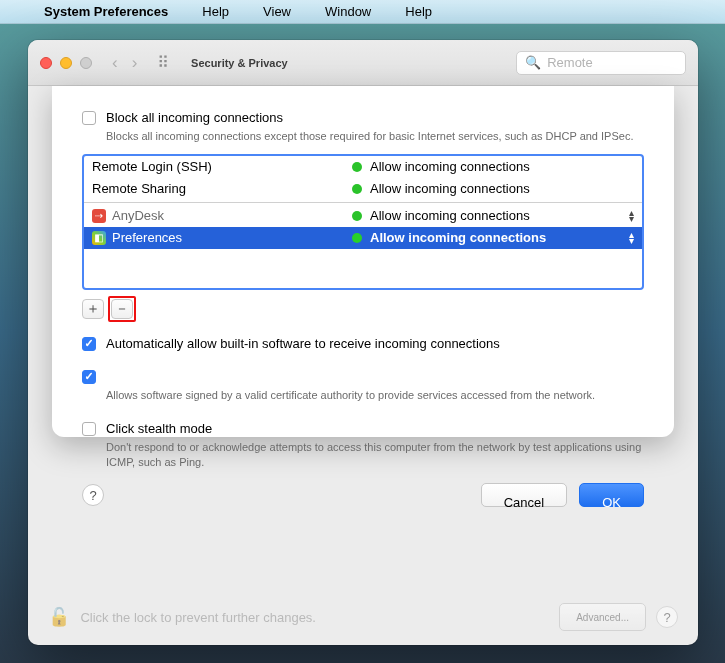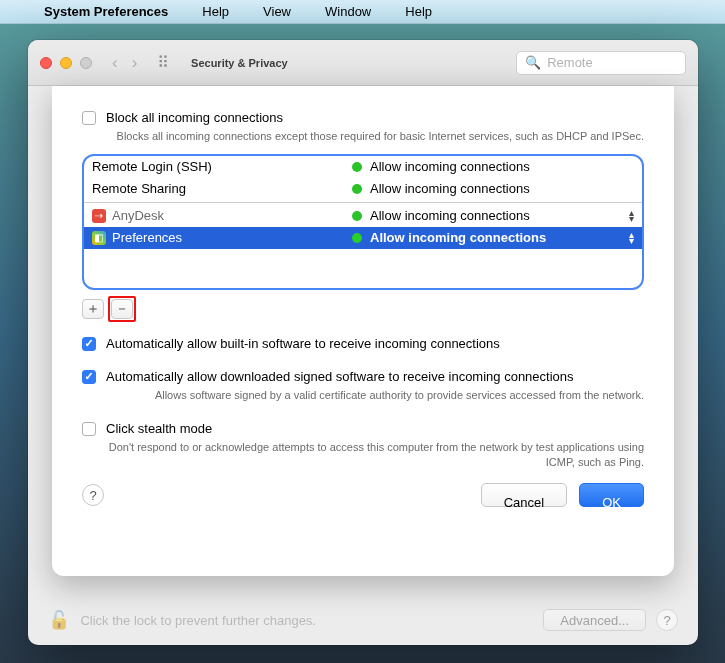--- a/index.html
+++ b/index.html
@@ -55,38 +55,38 @@
   .search {
     width: 170px; height: 24px; background: #fff; border:1px solid #d0d0d0;
     border-radius: 5px; display:flex; align-items:center; padding: 0 8px; color:#b3b3b3;
     gap:6px; font-size:13px;
   }
   .sheet {
     position: absolute;
     top: 46px;
     left: 24px;
     right: 24px;
-    height: 490px;
+    height: 351px;
     background: #fff;
     border-radius: 0 0 12px 12px;
     box-shadow: 0 10px 30px rgba(0,0,0,0.25);
     padding: 24px 30px 18px 30px;
   }
   .checkbox-row { display: flex; align-items: flex-start; gap: 10px; margin-bottom: 4px;}
   .checkbox {
     width: 14px; height: 14px; border: 1px solid #b0b0b0; border-radius: 3px;
     background: #fff; flex-shrink: 0; margin-top: 1px;
     display:flex; align-items:center; justify-content:center;
   }
   .checkbox.checked { background: #2f7af6; border-color:#2f7af6; }
   .checkbox.checked::after { content:"✓"; color:#fff; font-size:11px; line-height:1; font-weight:700;}
-  .desc { color:#6b6b6b; font-size:11px; line-height:1.35; margin-left:24px; margin-bottom:10px;text-align:right;}
+  .desc { color:#6b6b6b; font-size:11px; line-height:1.35; margin-left:24px; margin-bottom:10px;}
   .listbox {
     border: 2px solid #4a86f7;
-    border-radius: 12px;
+    border-radius: 4px;
     height: 136px;
     overflow: hidden;
     margin-top: 6px;
   }
   .listrow {
     display:flex; align-items:center; height:22px; padding: 0 8px;
     font-size:13px;
   }
   .listrow .name { flex: 0 0 260px; display:flex; align-items:center; gap:6px;}
   .listrow .status { display:flex; align-items:center; gap:8px; flex:1;}
@@ -118,22 +118,22 @@
     height:24px; padding: 11px 22px; border-radius:5px; border:1px solid #c7c7c7;
     background:linear-gradient(#fff,#f3f3f3); font-size:13px;
   }
   .btn.primary { background:linear-gradient(#4d94ff,#1f6fef); color:#fff; border-color:#1f6fef;}
   .lock-row {
     position:absolute; bottom:14px; left:20px; right:20px;
     display:flex; align-items:center; gap:10px; color:#919191; font-size:13px;
   }
   .lock-icon { font-size:18px; }
   .adv-btn {
-    height:22px; padding:0 16px; border-radius:5px; border:1px solid #c0c0c0;
-    background:linear-gradient(#fcfcfc,#ececec); font-size:13px; color:#666;
+    height:28px; padding:0 16px; border-radius:5px; border:1px solid #c0c0c0;
+    background:linear-gradient(#fcfcfc,#ececec); font-size:10px; color:#666;
   }
   .menubar-item { cursor:default; }
 </style>
 </head>
 <body>
 
 <div class="menubar">
   <span class="apple menubar-item"></span>
   <span class="app menubar-item">System Preferences</span>
   <span class="menubar-item">Help</span>
@@ -230,21 +230,20 @@
 
     <div class="checkbox-row">
       <div class="checkbox checked"></div>
       <span>Automatically allow built-in software to receive incoming connections</span>
     </div>
 
     <div class="section-gap"></div>
 
     <div class="checkbox-row">
       <div class="checkbox checked"></div>
-      <span>Automatically allow downloaded signed software to receive incoming connections</span>
     </div>
     <div class="desc">Allows software signed by a valid certificate authority to provide services accessed from the network.</div>
 
     <div style="height:8px"></div>
 
     <div class="checkbox-row">
       <div class="checkbox"></div>
       <span>Click stealth mode</span>
     </div>
     <div class="desc">Don't respond to or acknowledge attempts to access this computer from the network by test applications using ICMP, such as Ping.</div>

